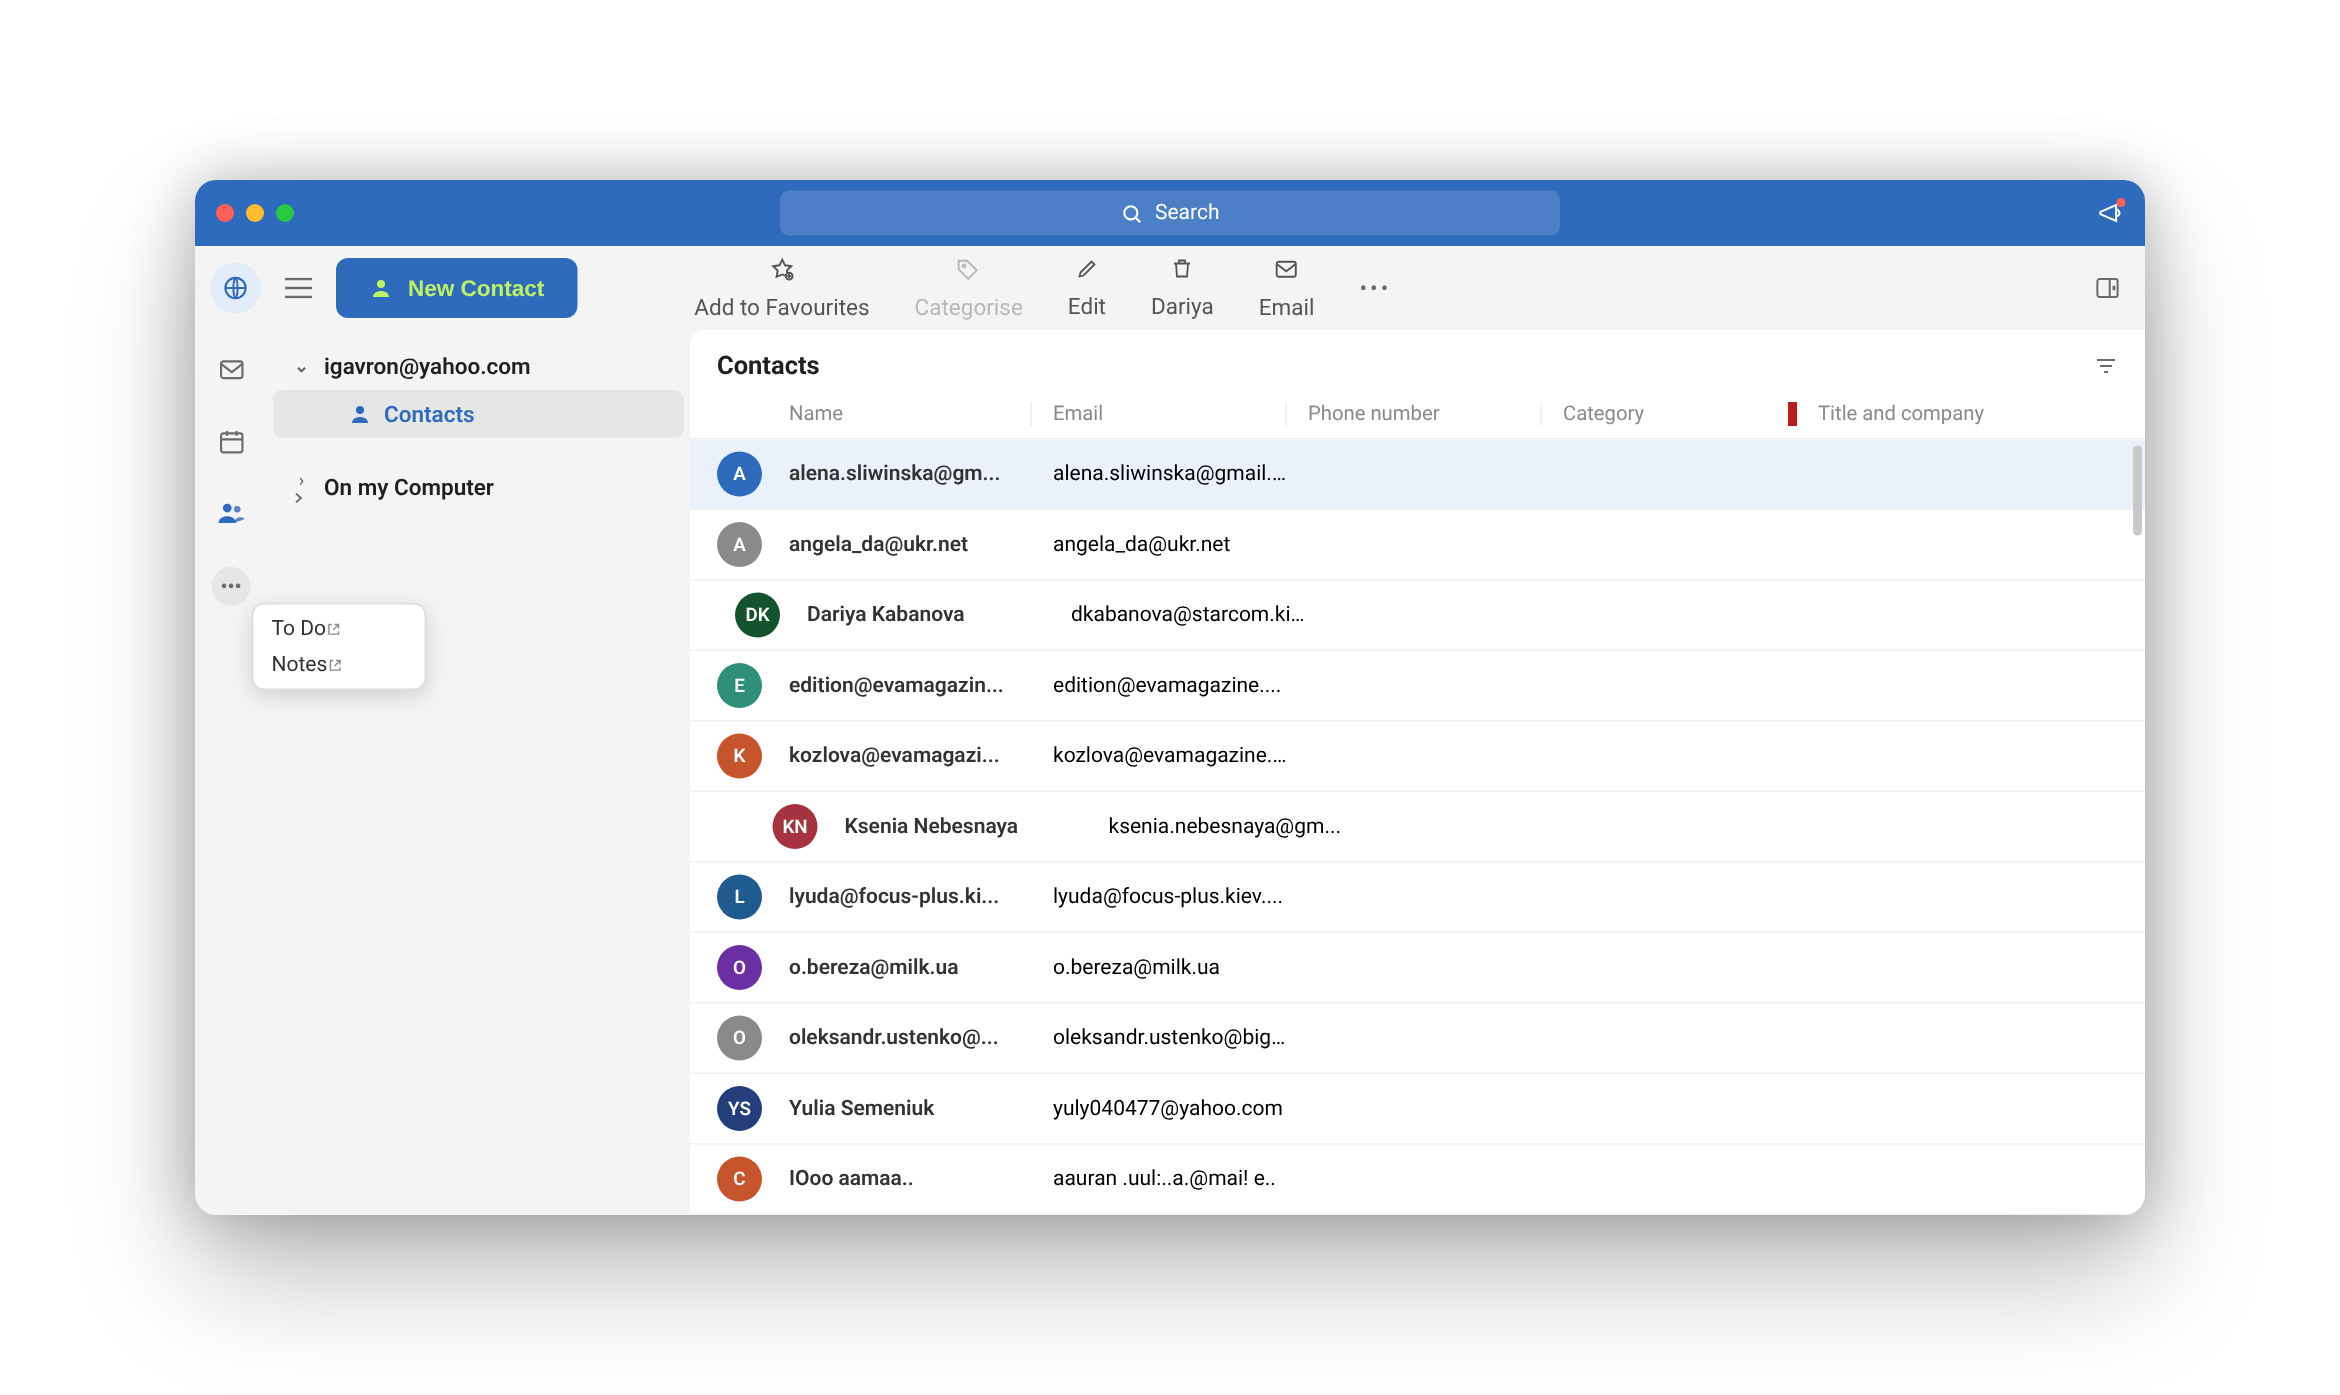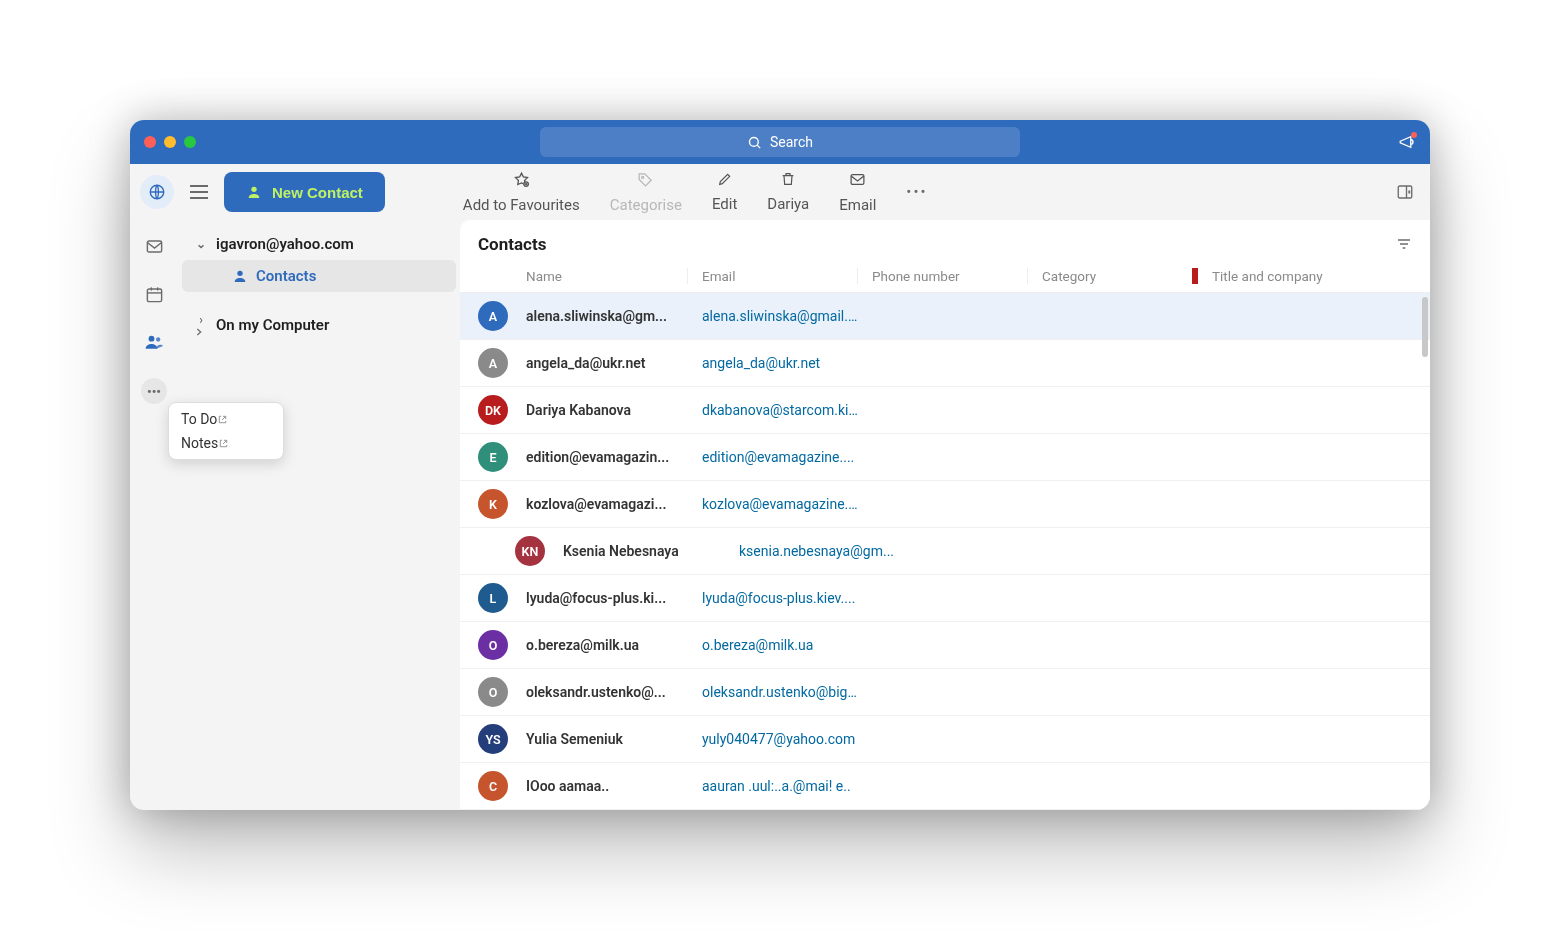--- a/index.html
+++ b/index.html
@@ -36,21 +36,21 @@
   }
   .traffic { display: flex; gap: 8px; }
   .dot { width: 12px; height: 12px; border-radius: 50%; }
   .dot.red { background: #ff5f57; }
   .dot.yellow { background: #febc2e; }
   .dot.green { background: #28c840; }
   .search-wrap {
     position: absolute;
     left: 50%;
     transform: translateX(-50%);
-    width: 480px;
+    width: 520px;
     height: 30px;
     background: rgba(255,255,255,0.14);
     border-radius: 6px;
     display: flex;
     align-items: center;
     justify-content: center;
     color: #fff;
     gap: 8px;
     font-size: 14px;
   }
@@ -212,21 +212,21 @@
     color:#333;
   }
   .row.sel { background:#eaf1fb; }
   .avatar {
     width: 30px; height: 30px; border-radius:50%;
     display:flex; align-items:center; justify-content:center;
     color:#fff; font-size:12.5px; font-weight:600; margin-right:18px;
     flex-shrink:0;
   }
   .row .name { width: 162px; font-weight:600; overflow:hidden; text-overflow:ellipsis; white-space:nowrap; }
-  .row .email { width: 170px; padding-left:14px; color:#0369a1; overflow:hidden; text-overflow:ellipsis; white-space:nowrap; }
+  .row .email { width: 170px; padding-left:14px; color:#000000; overflow:hidden; text-overflow:ellipsis; white-space:nowrap; }
   .scroll-indicator {
     position:absolute; right:2px; top:4px; width:6px; height:60px;
     background:#c8c8c8; border-radius:3px;
   }
   svg { display:block; }
 </style>
 </head>
 <body>
 
 <div class="window">
@@ -444,21 +444,21 @@
             <div class="avatar" style="background: rgb(47, 107, 189);">A</div>
             <div class="name">alena.sliwinska@gm...</div>
             <div class="email">alena.sliwinska@gmail....</div>
           </div>
           <div class="row">
             <div class="avatar" style="background: rgb(138, 138, 138);">A</div>
             <div class="name">angela_da@ukr.net</div>
             <div class="email">angela_da@ukr.net</div>
           </div>
           <div class="row">
-            <div class="avatar" style="background: #b91c1c;">DK</div>
+            <div class="avatar" style="background: #14532d; margin-left: 12px;">DK</div>
             <div class="name">Dariya Kabanova</div>
             <div class="email">dkabanova@starcom.ki...</div>
           </div>
           <div class="row">
             <div class="avatar" style="background: rgb(47, 143, 122);">E</div>
             <div class="name">edition@evamagazin...</div>
             <div class="email">edition@evamagazine....</div>
           </div>
           <div class="row">
             <div class="avatar" style="background: rgb(198, 84, 45);">K</div>

